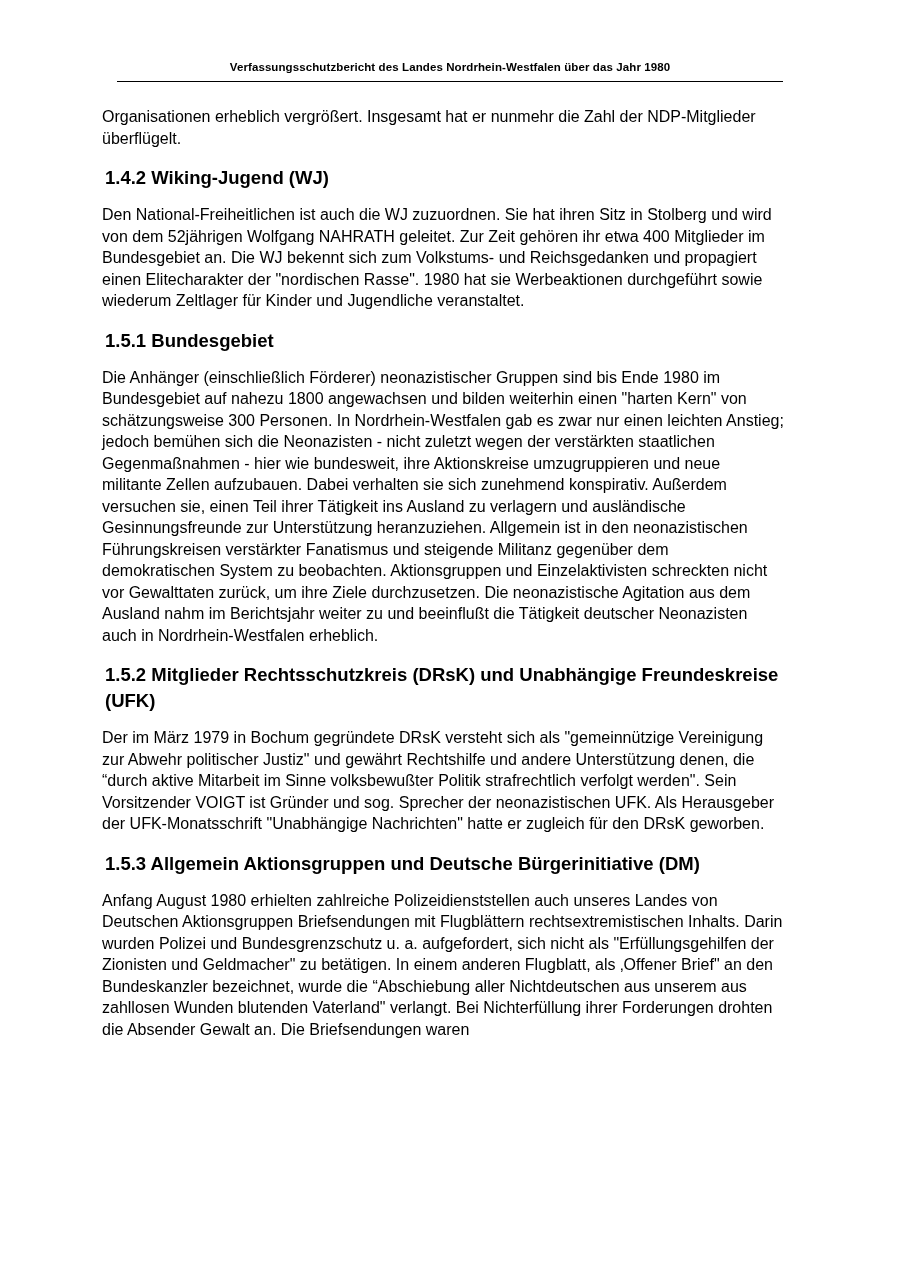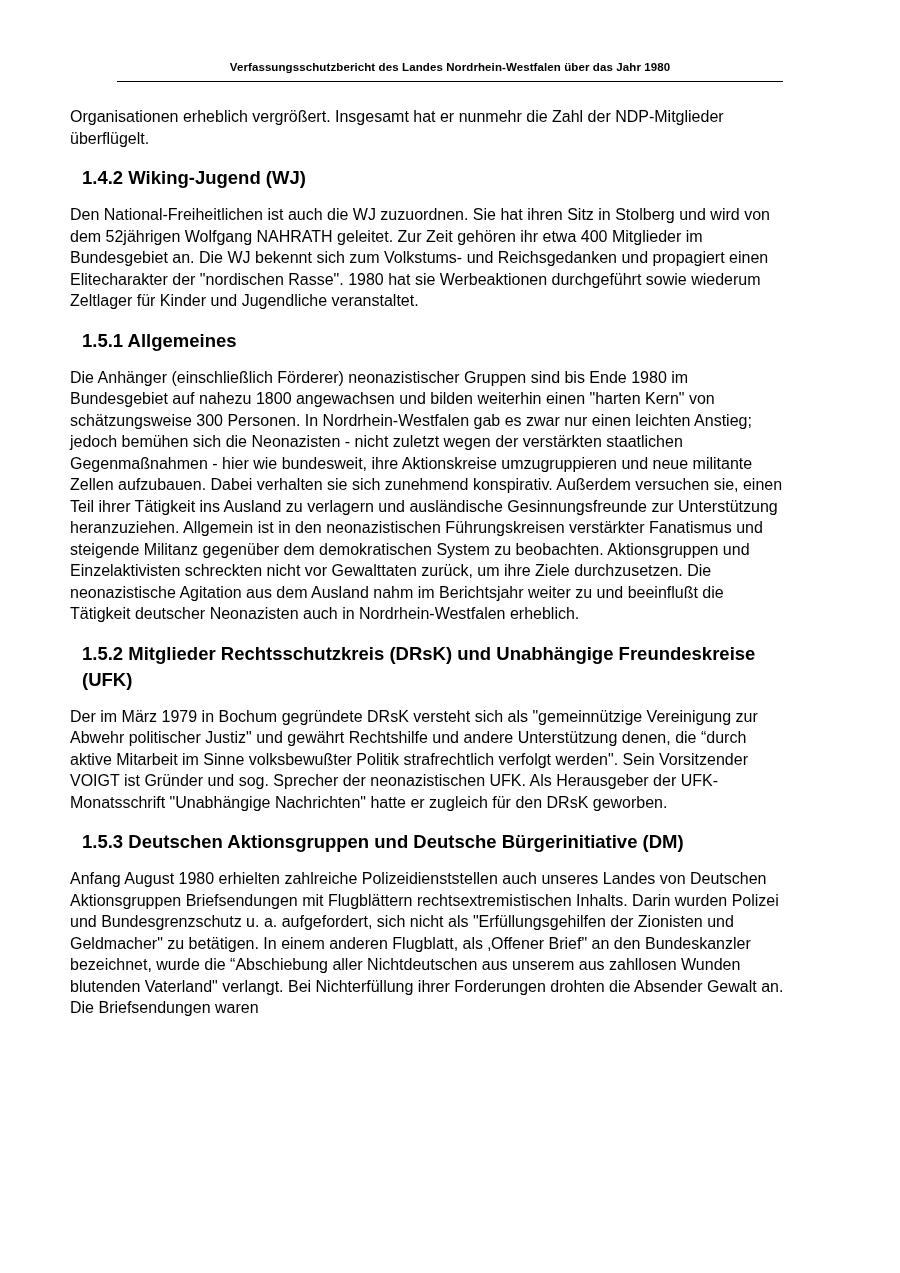--- a/index.html
+++ b/index.html
@@ -19,28 +19,28 @@
     font-size: 11.5px;
     font-weight: bold;
     letter-spacing: 0.1px;
   }
   .rule {
     border: none;
     border-top: 1.4px solid #000000;
     margin: 8px 0 0 0;
     width: 100%;
   }
-  .page-body { padding: 24px 116px 0 70px; }
+  .page-body { padding: 24px 116px 0 102px; }
   .block-paragraph {
     margin: 0 0 13px 0;
     font-size: 16px;
     line-height: 21.5px;
   }
   .block-heading {
-    margin: 16px 0 13px 12px;
+    margin: 16px 0 13px 3px;
     font-size: 18.5px;
     line-height: 26px;
     font-weight: bold;
   }
   .page-footer {
     position: absolute;
     top: 1186px;
     left: 117px;
     width: 667px;
     font-family: Liberation Serif, serif;
@@ -59,25 +59,25 @@
   <header class="page-header">
     <div class="header-title">Verfassungsschutzbericht des Landes Nordrhein-Westfalen über das Jahr 1980</div>
     <hr class="rule">
   </header>
 
   <main class="page-body">
 
   <p class="block-paragraph">Organisationen erheblich vergrößert. Insgesamt hat er nunmehr die Zahl der NDP-Mitglieder überflügelt.</p>
       <h2 class="block-heading">1.4.2 Wiking-Jugend (WJ)</h2>
       <p class="block-paragraph">Den National-Freiheitlichen ist auch die WJ zuzuordnen. Sie hat ihren Sitz in Stolberg und wird von dem 52jährigen Wolfgang NAHRATH geleitet. Zur Zeit gehören ihr etwa 400 Mitglieder im Bundesgebiet an. Die WJ bekennt sich zum Volkstums- und Reichsgedanken und propagiert einen Elitecharakter der "nordischen Rasse". 1980 hat sie Werbeaktionen durchgeführt sowie wiederum Zeltlager für Kinder und Jugendliche veranstaltet.</p>
-      <h2 class="block-heading">1.5.1 Allgemeines</h2>
+      <h2 class="block-heading">1.5.1 Bundesgebiet</h2>
       <p class="block-paragraph">Die Anhänger (einschließlich Förderer) neonazistischer Gruppen sind bis Ende 1980 im Bundesgebiet auf nahezu 1800 angewachsen und bilden weiterhin einen "harten Kern" von schätzungsweise 300 Personen. In Nordrhein-Westfalen gab es zwar nur einen leichten Anstieg; jedoch bemühen sich die Neonazisten - nicht zuletzt wegen der verstärkten staatlichen Gegenmaßnahmen - hier wie bundesweit, ihre Aktionskreise umzugruppieren und neue militante Zellen aufzubauen. Dabei verhalten sie sich zunehmend konspirativ. Außerdem versuchen sie, einen Teil ihrer Tätigkeit ins Ausland zu verlagern und ausländische Gesinnungsfreunde zur Unterstützung heranzuziehen. Allgemein ist in den neonazistischen Führungskreisen verstärkter Fanatismus und steigende Militanz gegenüber dem demokratischen System zu beobachten. Aktionsgruppen und Einzelaktivisten schreckten nicht vor Gewalttaten zurück, um ihre Ziele durchzusetzen. Die neonazistische Agitation aus dem Ausland nahm im Berichtsjahr weiter zu und beeinflußt die Tätigkeit deutscher Neonazisten auch in Nordrhein-Westfalen erheblich.</p>
       <h2 class="block-heading">1.5.2 Mitglieder Rechtsschutzkreis (DRsK) und Unabhängige Freundeskreise (UFK)</h2>
       <p class="block-paragraph">Der im März 1979 in Bochum gegründete DRsK versteht sich als "gemeinnützige Vereinigung zur Abwehr politischer Justiz" und gewährt Rechtshilfe und andere Unterstützung denen, die “durch aktive Mitarbeit im Sinne volksbewußter Politik strafrechtlich verfolgt werden". Sein Vorsitzender VOIGT ist Gründer und sog. Sprecher der neonazistischen UFK. Als Herausgeber der UFK-Monatsschrift "Unabhängige Nachrichten" hatte er zugleich für den DRsK geworben.</p>
-      <h2 class="block-heading">1.5.3 Deutschen Aktionsgruppen und Deutsche Bürgerinitiative (DM)</h2>
+      <h2 class="block-heading">1.5.3 Allgemein Aktionsgruppen und Deutsche Bürgerinitiative (DM)</h2>
       <p class="block-paragraph">Anfang August 1980 erhielten zahlreiche Polizeidienststellen auch unseres Landes von Deutschen Aktionsgruppen Briefsendungen mit Flugblättern rechtsextremistischen Inhalts. Darin wurden Polizei und Bundesgrenzschutz u. a. aufgefordert, sich nicht als "Erfüllungsgehilfen der Zionisten und Geldmacher" zu betätigen. In einem anderen Flugblatt, als ‚Offener Brief" an den Bundeskanzler bezeichnet, wurde die “Abschiebung aller Nichtdeutschen aus unserem aus zahllosen Wunden blutenden Vaterland" verlangt. Bei Nichterfüllung ihrer Forderungen drohten die Absender Gewalt an. Die Briefsendungen waren</p>
     </main>
 
   <footer class="page-footer">
     <hr class="rule">
     <div class="page-number">13</div>
   </footer>
 
 </div>
 

